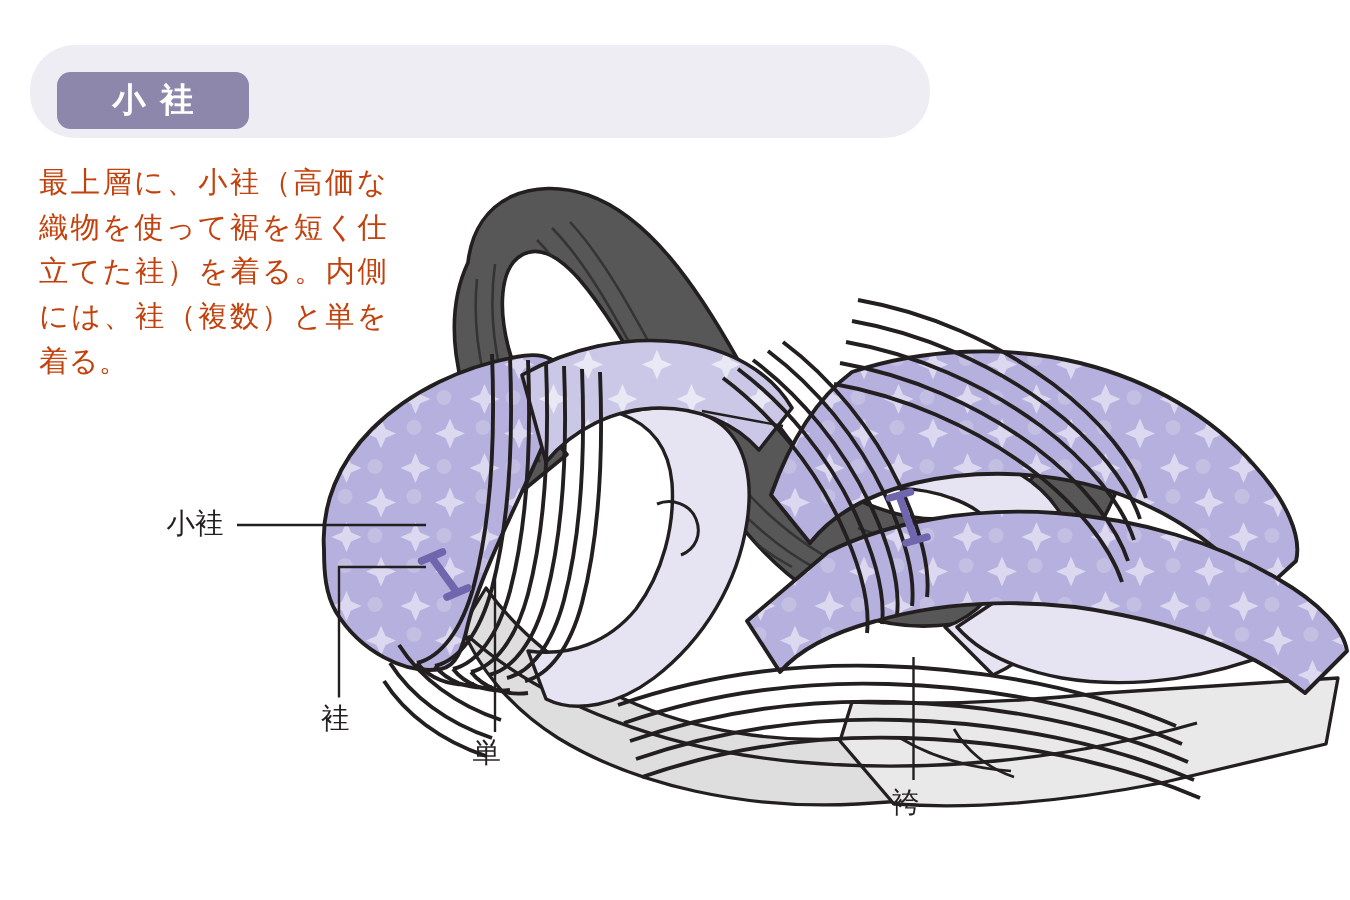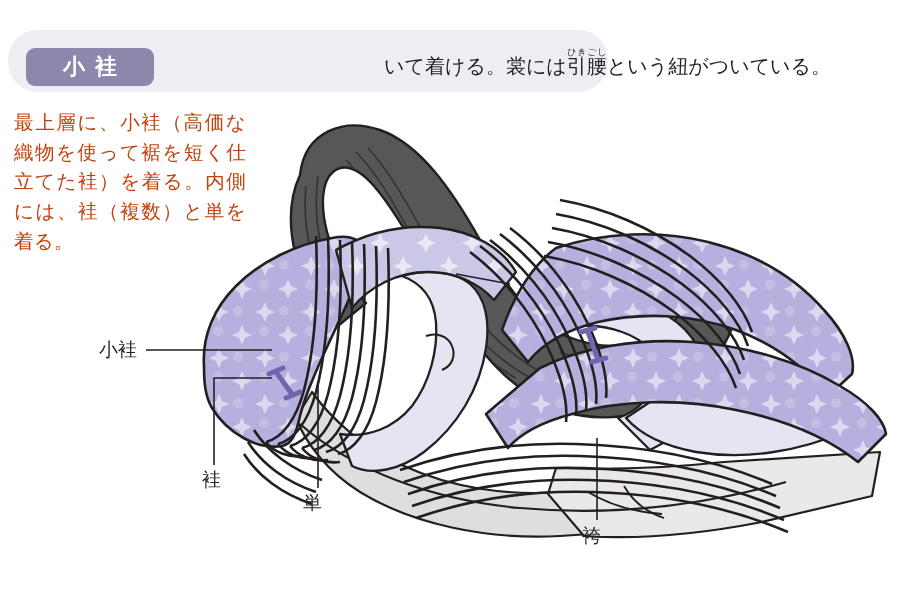--- a/index.html
+++ b/index.html
@@ -4,21 +4,21 @@
 <style>
   html,body{margin:0;padding:0;}
   body{
     width:900px;height:600px;
     background:#ffffff;
     font-family:"Liberation Sans","DejaVu Sans",sans-serif;
     color:#231f20;
     overflow:hidden;
     position:relative;
   }
-  #page{position:relative;width:736px;height:600px;}
+  #page{position:relative;width:736px;height:600px;margin-left:12px;}
 
   
   .header-band{
     position:absolute;
     left:8px;top:30px;
     width:600px;height:62px;
     background:#efedf4;
     border-radius:30px;
     z-index:1;
   }
@@ -95,21 +95,20 @@
 <body>
 
 <div id="page">
 
   <div class="header-band"></div>
 
   <div class="title-badge">
     <span>小袿</span>
   </div>
 
-  <div class="header-sentence"><span>いて着ける。裳には</span><ruby><span>引腰</span><rt>ひきごし</rt></ruby><span>という紐がついている。</span></div>
 
   <div class="lead-paragraph">最上層に、小袿（高価な織物を使って裾を短く仕立てた袿）を着る。内側には、袿（複数）と単を着る。</div>
 
   <svg class="illustration" viewBox="0 0 900 600" xmlns="http://www.w3.org/2000/svg">
     <defs>
 
       <pattern id="silkDiamond" width="46" height="46" patternUnits="userSpaceOnUse" patternTransform="rotate(0)">
         <rect width="46" height="46" fill="#b5b0dd"></rect>
         <g fill="#e3e0f2" opacity="0.85">
           <path d="M12 3 L15 10 L22 13 L15 16 L12 23 L9 16 L2 13 L9 10 Z"></path>

